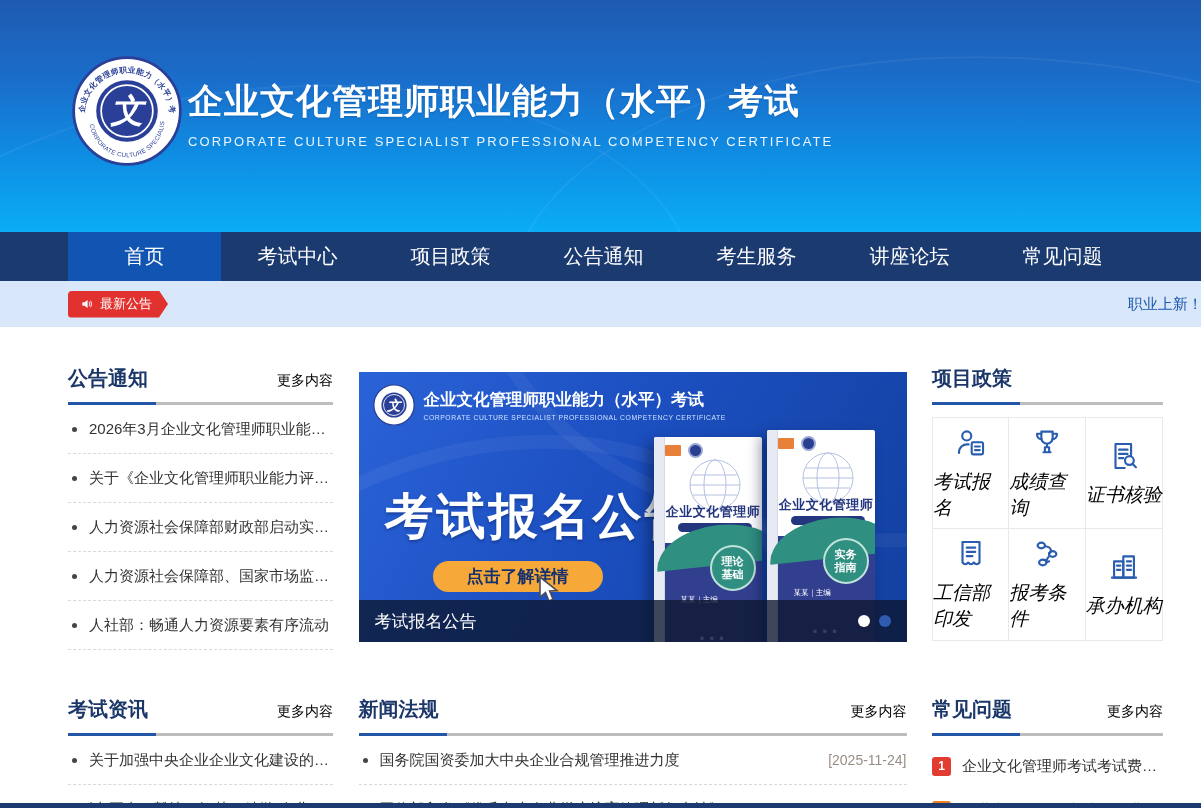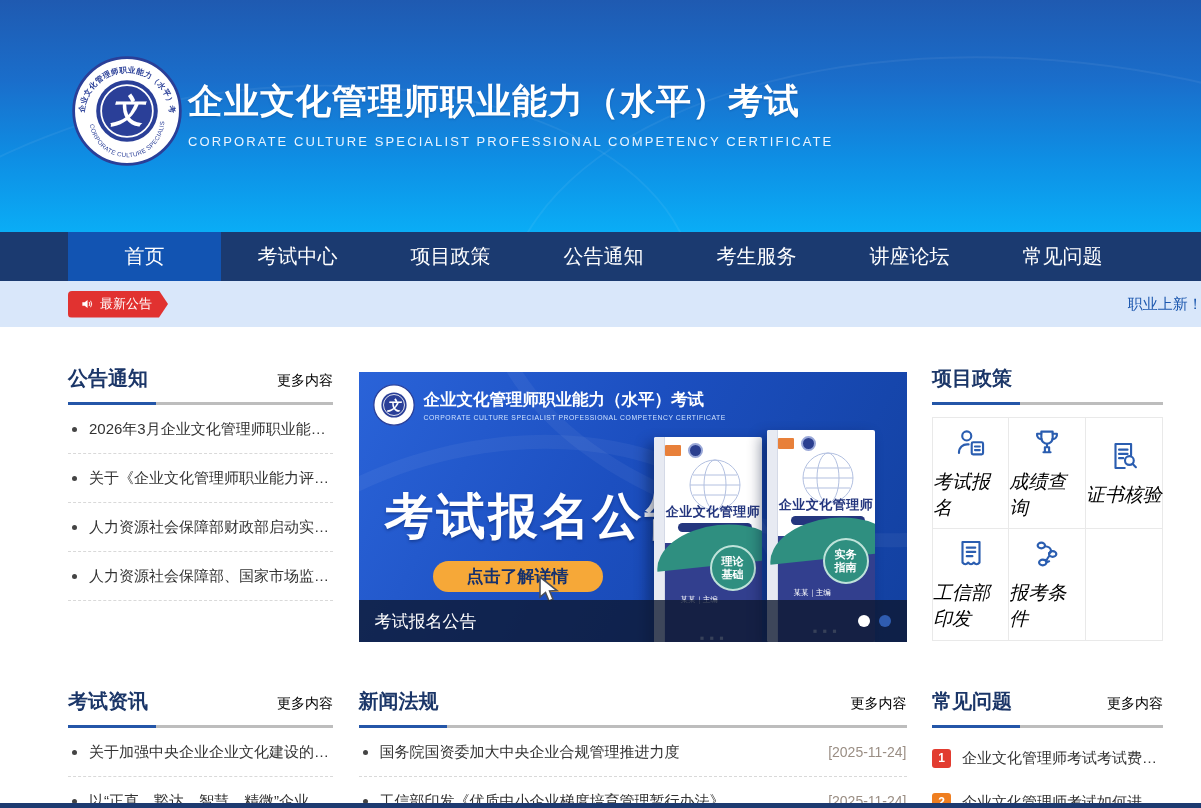--- a/index.html
+++ b/index.html
@@ -190,20 +190,24 @@
             <span class="txt">关于《企业文化管理师职业能力评价规...</span>
           </li>
         <li class="news-item">
             <span class="dot"></span>
             <span class="txt">人力资源社会保障部财政部启动实施“...</span>
           </li>
         <li class="news-item">
             <span class="dot"></span>
             <span class="txt">人力资源社会保障部、国家市场监督管...</span>
           </li>
+        <li class="news-item">
+            <span class="dot"></span>
+            <span class="txt">人社部：畅通人力资源要素有序流动</span>
+          </li>
       </ul>
     </section>
 
     <section class="col-m">
       <div class="banner">
         <div class="bn-wave b1"></div>
         <div class="bn-wave b2"></div>
 
         <div class="bn-head">
           <svg class="bn-logo" viewBox="0 0 100 100">
@@ -324,20 +328,29 @@
         <div class="apply-cell">
           <svg width="34" height="34" viewBox="0 0 24 24">
             <ellipse cx="8" cy="6" rx="2.6" ry="2"></ellipse>
               <ellipse cx="16" cy="12" rx="2.6" ry="2"></ellipse>
               <ellipse cx="9" cy="18" rx="2.6" ry="2"></ellipse>
             <path d="M10.5 6.5 c5 0.5 5 4 3 5 M13.5 13.5 c-1.5 2 -2 3 -1.8 3.8"></path>
             <path d="M11 16.2 l0.8 1.6 l1.7 -0.6"></path>
           </svg>
           <span class="lbl">报考条件</span>
         </div>
+        <div class="apply-cell">
+          <svg width="34" height="34" viewBox="0 0 24 24">
+            <rect x="5" y="8" width="6.5" height="11.5"></rect>
+              <rect x="11.5" y="4.5" width="7.5" height="15"></rect>
+            <path d="M7 11 h2.5 M7 14 h2.5 M14 8 h3 M14 11 h3 M14 14 h3"></path>
+              <path d="M3.5 19.5 h17"></path>
+          </svg>
+          <span class="lbl">承办机构</span>
+        </div>
       </div>
     </section>
   </div>
 
   <div class="row r2">
 
     <section class="col-l">
       <div class="panel-head">
         <span class="panel-title">考试资讯</span>
         <a class="panel-more">更多内容</a>

